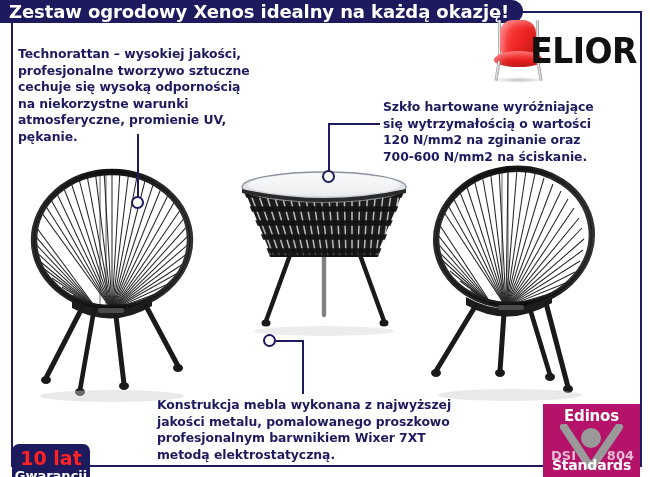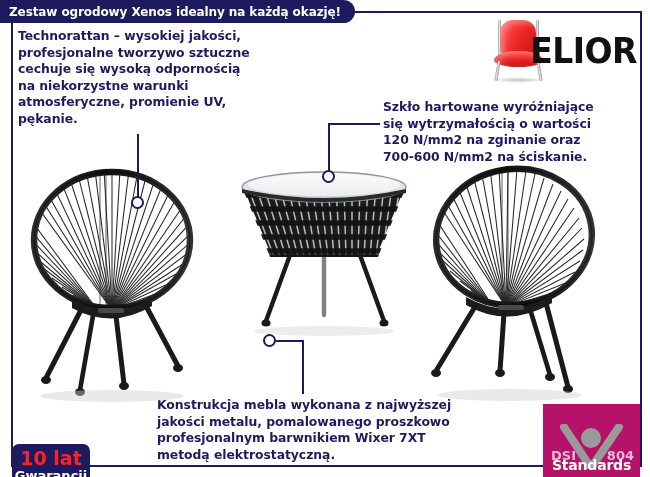--- a/index.html
+++ b/index.html
@@ -27,39 +27,39 @@
     left:0px; top:0px;
     height:23px;
     padding:0 14px 0 9px;
     background:#1e1a5e;
     border-radius:0 12px 12px 0;
     display:flex; align-items:center;
     z-index:6;
   }
   .title-banner .t {
     color:#ffffff;
-    font-size:12px;
+    font-size:18px;
     font-weight:bold;
     letter-spacing:-0.1px;
     white-space:nowrap;
     font-family:"DejaVu Sans","Liberation Sans",sans-serif;
   }
 
   
   .callout-text {
     position:absolute;
     color:#1e1a5e;
     font-weight:bold;
     font-size:12.4px;
     line-height:16.5px;
     letter-spacing:-0.05px;
     font-family:"DejaVu Sans","Liberation Sans",sans-serif;
     white-space:pre-line;
   }
-  #txt-rattan { left:18px;  top:28px;  width:300px; }
+  #txt-rattan { left:18px;  top:46px;  width:300px; }
   #txt-glass  { left:383px; top:99px;  width:262px; }
   #txt-metal  { left:157px; top:397px; width:350px; }
 
   
   .lead { position:absolute; background:#1e1a5e; z-index:5; }
   .ring {
     position:absolute;
     width:13px; height:13px;
     border:2.5px solid #1e1a5e;
     border-radius:50%;
@@ -446,20 +446,21 @@
     </div>
     <div class="logo-text">ELIOR</div>
   </div>
 
   <div class="badge-war">
     <div class="l1">10 lat</div>
     <div class="l2">Gwarancji</div>
   </div>
 
   <div class="badge-edi">
+    <div class="edi-name">Edinos</div>
     <svg class="edi-v" viewBox="0 0 63 45">
       <path d="M2 0 L31 44 L61 0" fill="none" stroke="#9a9a9a" stroke-width="8"></path>
     </svg>
     <div class="edi-dot"></div>
     <div class="edi-dsi">DSI</div>
     <div class="edi-804">804</div>
     <div class="edi-std">Standards</div>
   </div>
 
 </div>

